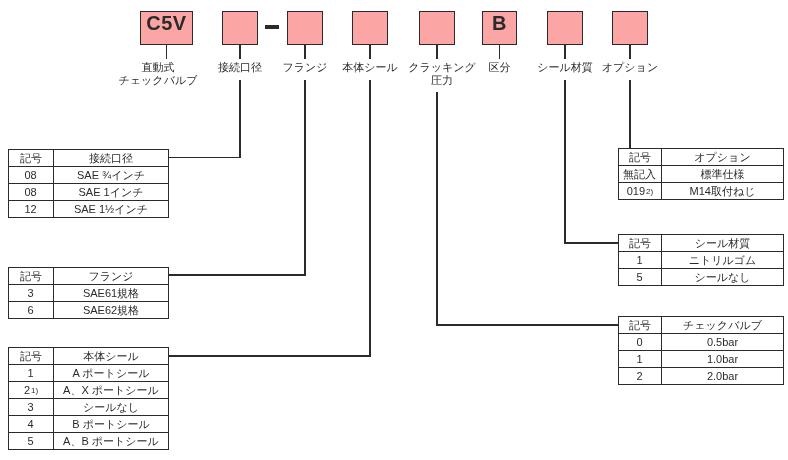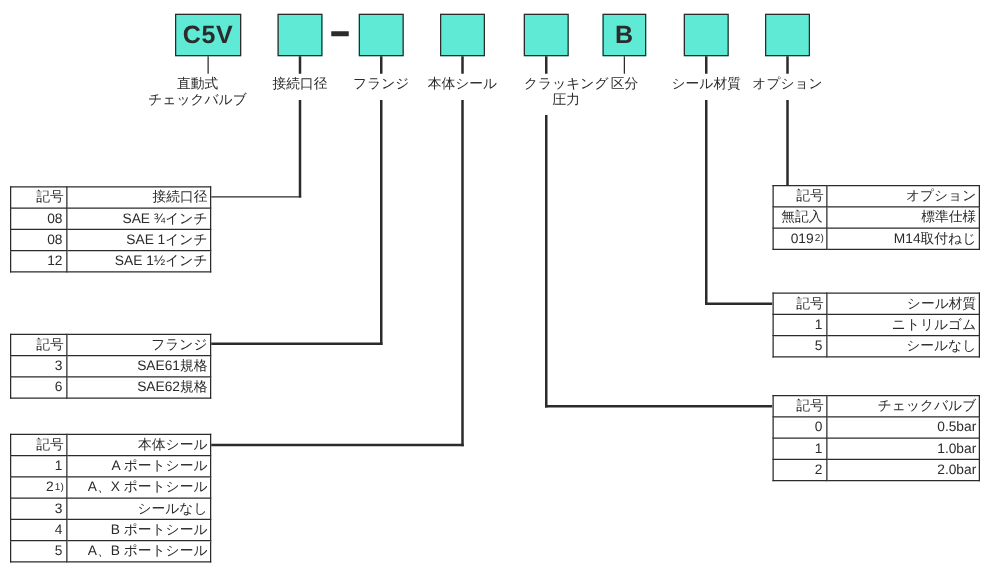--- a/index.html
+++ b/index.html
@@ -1,38 +1,38 @@
 <!DOCTYPE html>
 <html><head>
 <meta charset="utf-8">
 <style>
   html,body{margin:0;padding:0;background:#fff;}
   .canvas{
     position:relative;width:788px;height:460px;background:#ffffff;
     font-family:"Liberation Sans","DejaVu Sans",sans-serif;color:#2b2b2b;overflow:hidden;
   }
   .cbox{
-    position:absolute;top:11px;height:34px;border:1.5px solid #2b2b2b;background:#5eead4;
-    display:flex;align-items:center;justify-content:center;box-sizing:border-box;
+    position:absolute;top:11px;height:34px;border:1.5px solid #2b2b2b;background:#fca5a5;
+    display:flex;align-items:flex-start;justify-content:center;box-sizing:border-box;
   }
   .cbox-text{font-weight:bold;font-size:20px;letter-spacing:0.5px;}
   .dash{position:absolute;background:#2b2b2b;}
   .blabel{
     position:absolute;top:61px;width:120px;text-align:center;
     font-size:11px;line-height:13px;
   }
   .lline{display:block;white-space:nowrap;}
   .vline{position:absolute;width:1.5px;background:#2b2b2b;}
   .hline{position:absolute;height:1.5px;background:#2b2b2b;}
   table.spec{
     position:absolute;border-collapse:collapse;background:#fff;
     font-size:11px;color:#2b2b2b;table-layout:fixed;
   }
   table.spec th,table.spec td{
-    border:1px solid #2b2b2b;text-align:right;vertical-align:middle;
+    border:1px solid #2b2b2b;text-align:center;vertical-align:middle;
     height:16px;padding:0 2px;font-weight:normal;line-height:1;white-space:nowrap;
     overflow:hidden;
   }
   .sup{font-size:8px;margin-left:1px;position:relative;top:-1px;}
 </style>
 </head>
 <body>
 
 <div class="canvas">
 
@@ -77,21 +77,21 @@
   </div>
   <div class="blabel" style="left:180px">
     <span class="lline">接続口径</span>
   </div>
   <div class="blabel" style="left:245px">
     <span class="lline">フランジ</span>
   </div>
   <div class="blabel" style="left:310px">
     <span class="lline">本体シール</span>
   </div>
-  <div class="blabel" style="left:393px">
+  <div class="blabel" style="left:382px">
     <span class="lline">クラッキング</span>
     <span class="lline">圧力</span>
   </div>
   <div class="blabel" style="left:439.5px">
     <span class="lline">区分</span>
   </div>
   <div class="blabel" style="left:505px">
     <span class="lline">シール材質</span>
   </div>
   <div class="blabel" style="left:570px">

